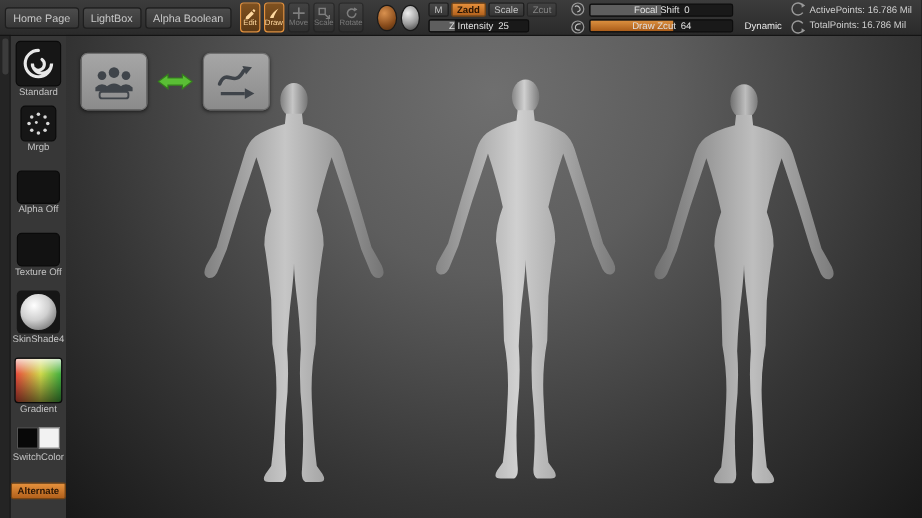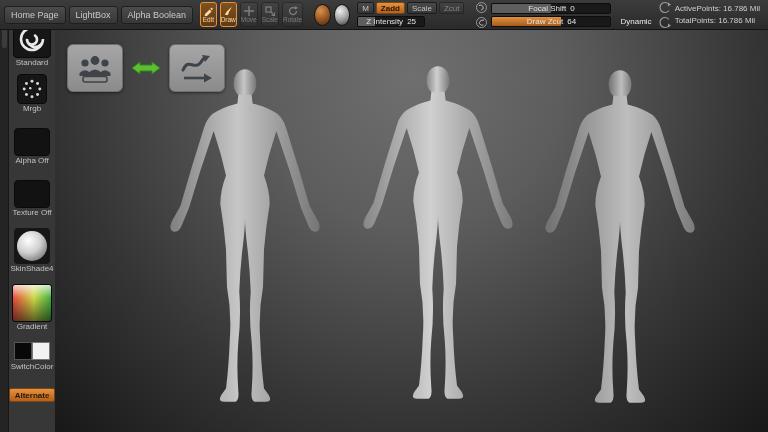--- a/index.html
+++ b/index.html
@@ -28,29 +28,29 @@
   .btn-sm{height:12px;display:flex;align-items:center;background:linear-gradient(#4a4a4a,#353535);
     border:1px solid #1c1c1c;border-radius:2px;color:#c5c5c5;font-size:8px;padding:0 4px;white-space:nowrap}
   .btn-sm.zadd{background:linear-gradient(#e6913c,#b2611c);color:#2a1504;font-weight:bold;border-color:#7a4613}
   .a-swatch{width:12px;height:12px;background:linear-gradient(#e85c2e,#b93b16);border:1px solid #222;
     color:#fff;font-size:7px;font-weight:bold;display:flex;align-items:center;justify-content:center;border-radius:2px}
   .slider{position:relative;height:11px;background:#191919;border:1px solid #0d0d0d;border-radius:2px;overflow:hidden}
   .slider .fill{position:absolute;top:0;left:0;bottom:0;background:#5e5e5e}
   .slider.orange .fill{background:linear-gradient(#dd9140,#aa5c19)}
   .slider .txt{position:relative;z-index:2;display:flex;justify-content:center;gap:4px;
     font-size:8px;color:#e0e0e0;line-height:10px;white-space:nowrap}
-  .w84{width:68px}.w90{width:90px}.w120{width:120px}
+  .w84{width:84px}.w90{width:90px}.w120{width:120px}
   .ring{width:13px;height:13px}
   .points{margin-left:auto;display:flex;flex-direction:column;gap:2px;padding-right:4px}
   .points div{font-size:8px;color:#cfcfcf;line-height:10px;white-space:nowrap}
   .dyn{font-size:8px;color:#e8e8e8;margin-left:7px;white-space:nowrap}
   .ml8{margin-left:8px}.ml4{margin-left:4px}
 
   
-  .side{position:absolute;top:14px;left:0;bottom:0;width:55px;display:flex;z-index:4}
+  .side{position:absolute;top:28px;left:0;bottom:0;width:55px;display:flex;z-index:4}
   .edge{width:9px;background:#242424;border-right:1px solid #171717}
   .edge .grip{width:5px;height:30px;background:#3c3c3c;border-radius:2px;margin:4px auto 0}
   .tray{flex:1;background:#373737;display:flex;flex-direction:column;align-items:center;padding-top:6px}
   .tray .lbl{font-size:8px;color:#c2c2c2;line-height:10px;white-space:nowrap}
   .thumb{background:#161616;border:1px solid #0a0a0a;border-radius:4px;
     display:flex;align-items:center;justify-content:center}
   .t-std{width:38px;height:38px}
   .t-docs{width:30px;height:30px;margin-top:6px}
   .t-off{width:36px;height:28px;margin-top:14px;background:#121212}
   .t-sphere{width:36px;height:36px;margin-top:10px;border-radius:4px;background:#161616;

